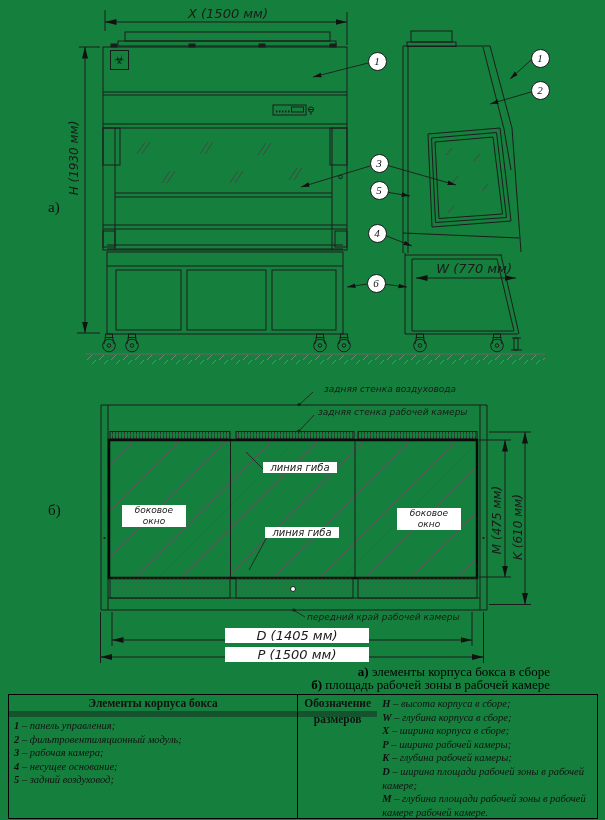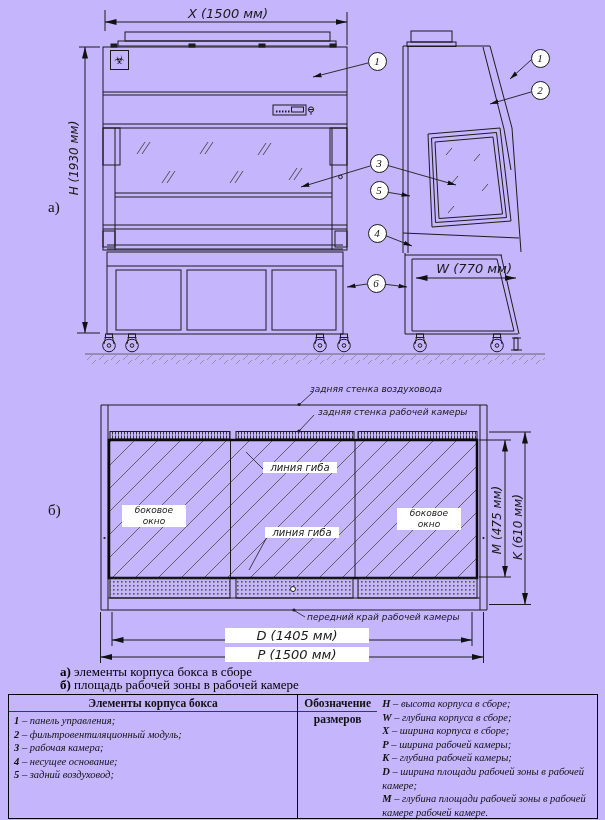--- a/index.html
+++ b/index.html
@@ -1,38 +1,38 @@
 <!DOCTYPE html>
 <html><head>
 <meta charset="utf-8">
 <style>
   html,body{margin:0;padding:0;background:#fff;}
-  .stage{position:relative;width:605px;height:820px;background:#c4b5fd;overflow:hidden;
+  .stage{position:relative;width:605px;height:820px;background:#15803d;overflow:hidden;
          font-family:"Liberation Serif",serif;color:#111;}
   .stage svg{position:absolute;left:0;top:0;}
   .ovl{position:absolute;white-space:nowrap;}
   .dim{font-family:"DejaVu Sans",sans-serif;font-style:italic;font-size:13px;color:#1a1a1a;text-align:center;}
   .dim.small{font-size:12px;}
   .rot{transform:rotate(-90deg);transform-origin:center;}
   .ann{font-family:"DejaVu Sans",sans-serif;font-style:italic;font-size:9px;color:#1a1a1a;}
   .ann.center{text-align:center;}
   .whitebg{background:#fff;padding:0 2px;}
   .viewlbl{font-size:15px;color:#111;}
   .callout{position:absolute;width:17px;height:17px;border:1px solid #1a1a1a;border-radius:50%;
            background:#fff;font-style:italic;font-size:11px;line-height:16px;text-align:center;
            font-family:"Liberation Serif",serif;}
   .bio{position:absolute;left:110px;top:50px;width:17px;height:18px;border:1px solid #1a1a1a;
        font-size:12px;line-height:18px;text-align:center;}
-  .caption{position:absolute;left:60px;width:490px;text-align:left;font-size:13px;color:#000;}
+  .caption{position:absolute;left:60px;width:490px;text-align:right;font-size:13px;color:#000;}
   .caption b{font-weight:bold;}
   .legend{position:absolute;left:8px;top:694px;width:588px;height:123px;border:1px solid #000;
           display:flex;font-size:10.5px;}
   .lcol{width:288px;border-right:1px solid #000;display:flex;flex-direction:column;}
   .rcol{flex:1;display:flex;}
-  .lhead{height:16px;line-height:16px;border-bottom:1px solid #14532d;text-align:center;
+  .lhead{height:16px;line-height:16px;border-bottom:6px solid #14532d;text-align:center;
          font-weight:bold;font-size:11.5px;}
   .litems{padding:2px 4px 0 5px;line-height:13.6px;font-style:italic;}
   .litems .key{font-weight:bold;}
   .sidewin{line-height:11px;font-size:9px;}
 </style>
 </head>
 <body>
 
 <div class="stage">
 
@@ -218,21 +218,21 @@
 <div class="bio">☣</div>
 
 <div class="callout" style="left:367.5px;top:51.5px;">1</div>
 <div class="callout" style="left:530.5px;top:48.5px;">1</div>
 <div class="callout" style="left:530.5px;top:80.5px;">2</div>
 <div class="callout" style="left:369.5px;top:153.5px;">3</div>
 <div class="callout" style="left:369.5px;top:180.5px;">5</div>
 <div class="callout" style="left:367.5px;top:223.5px;">4</div>
 <div class="callout" style="left:366.5px;top:273.5px;">6</div>
 
-<div class="ovl ann" style="left:310px;top:384px;">задняя стенка воздуховода</div>
+<div class="ovl ann" style="left:324px;top:384px;">задняя стенка воздуховода</div>
 <div class="ovl ann" style="left:318px;top:407px;">задняя стенка рабочей камеры</div>
 <div class="ovl ann center whitebg" style="left:263px;top:462px;width:70px;font-size:10px;">линия гиба</div>
 <div class="ovl ann center whitebg" style="left:265px;top:527px;width:70px;font-size:10px;">линия гиба</div>
 <div class="ovl ann center whitebg sidewin" style="left:122px;top:505px;width:60px;">
   <div>боковое</div>
   <div>окно</div>
 </div>
 <div class="ovl ann center whitebg sidewin" style="left:397px;top:508px;width:60px;">
   <div>боковое</div>
   <div>окно</div>

